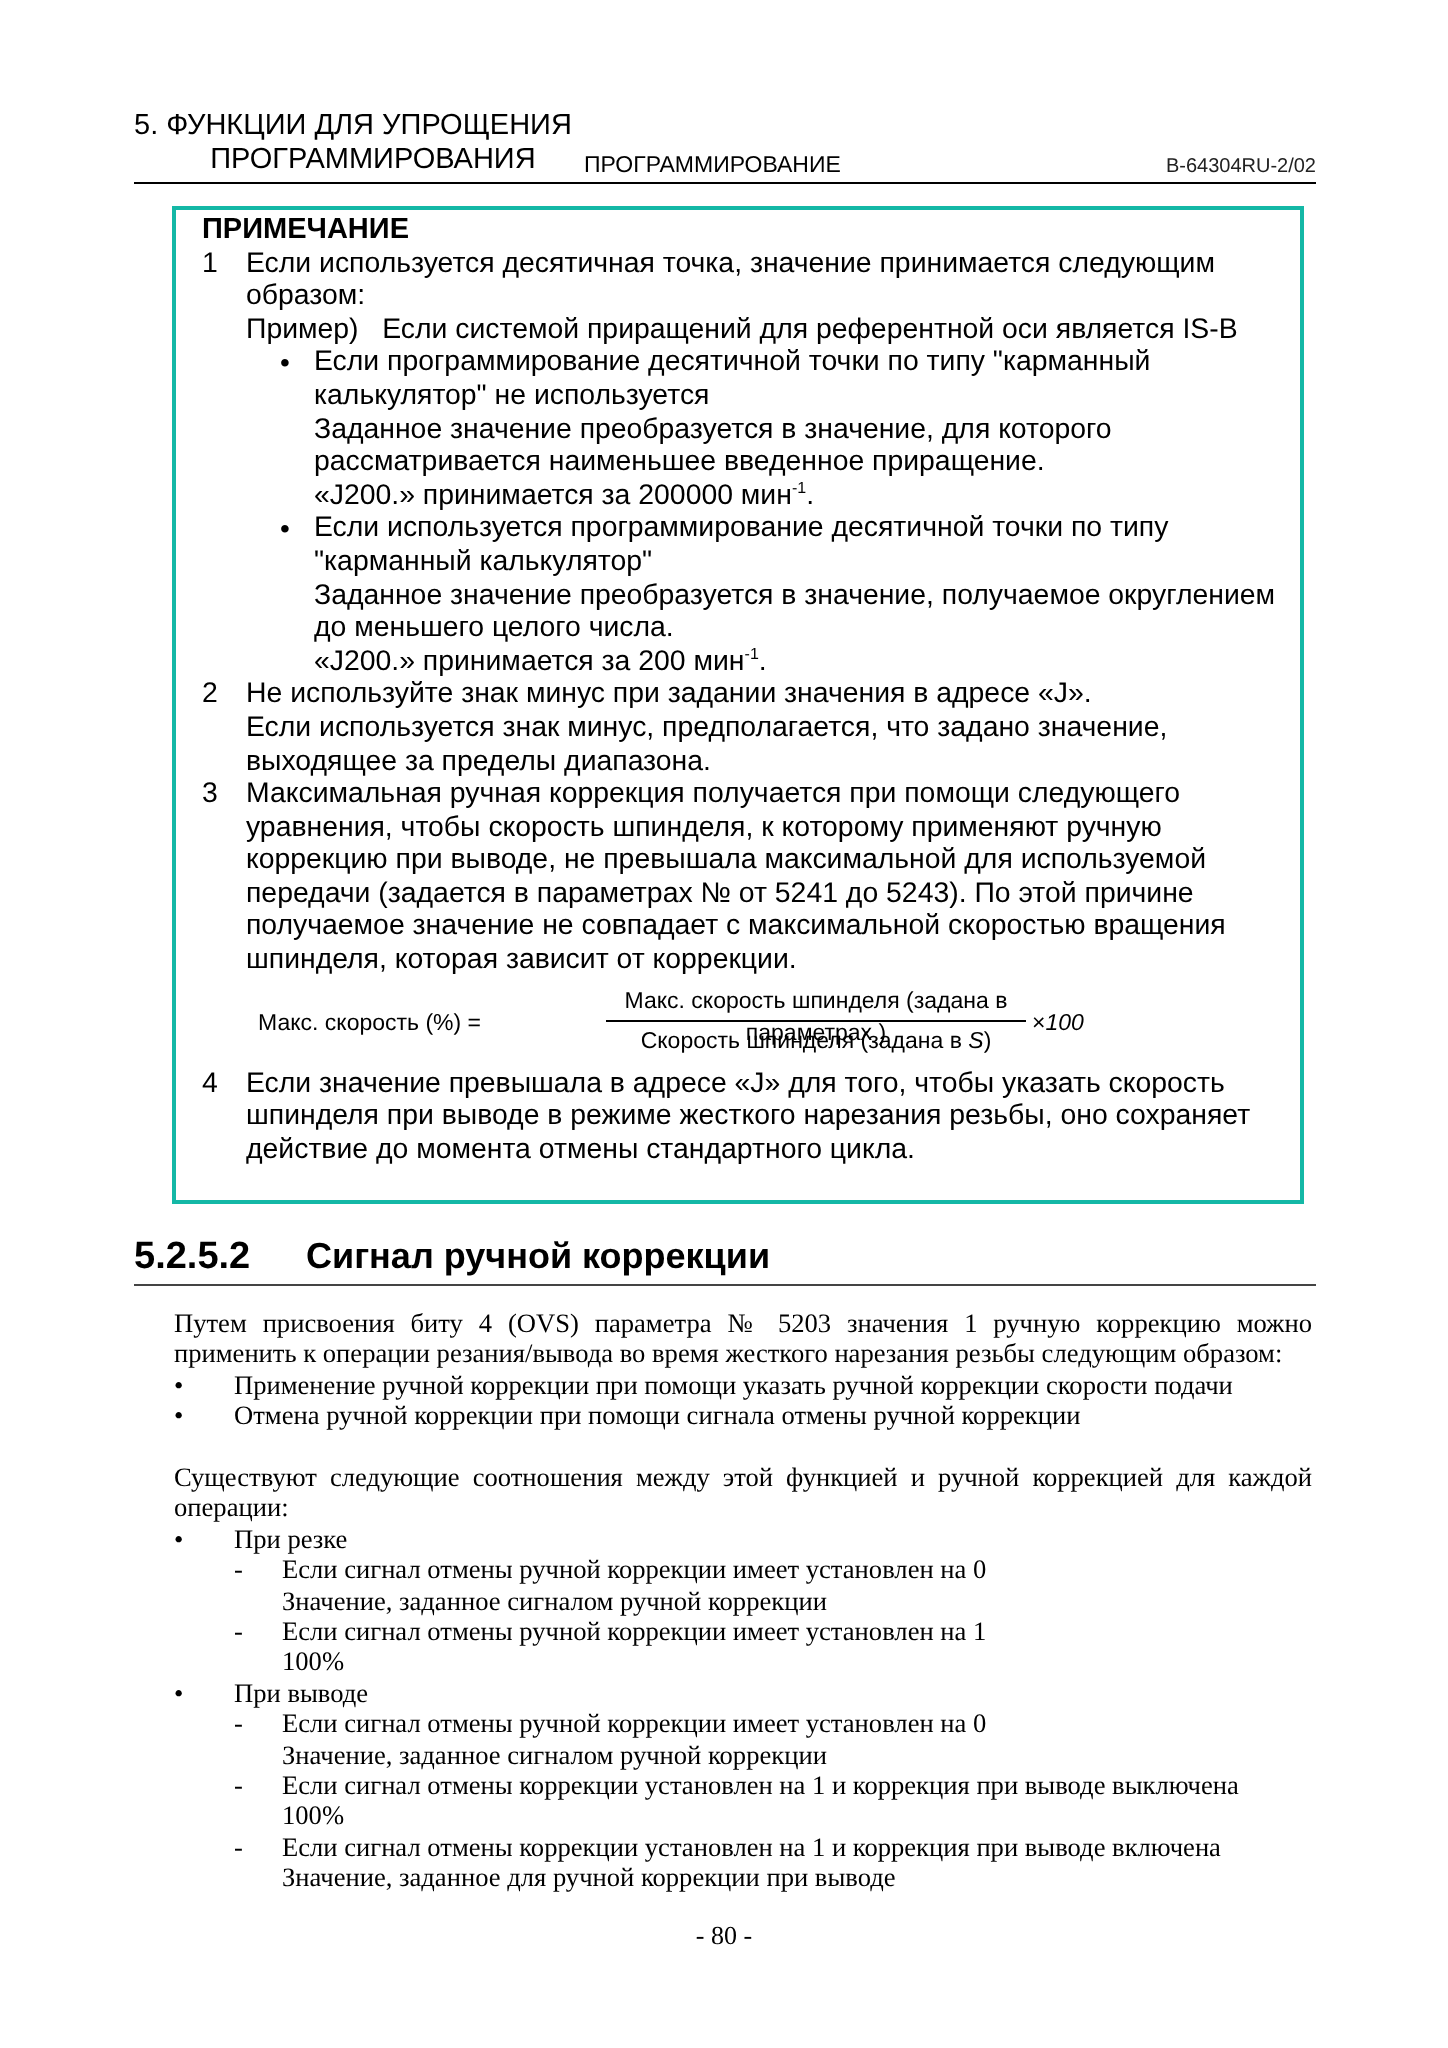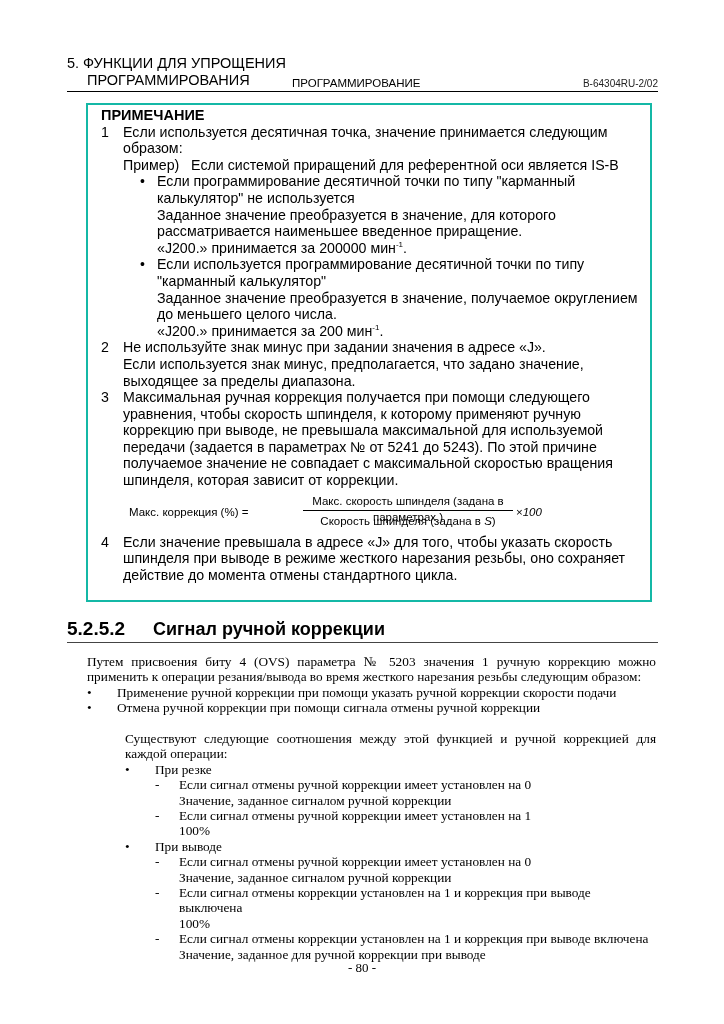--- a/index.html
+++ b/index.html
@@ -2,21 +2,21 @@
 <html><head>
 <meta charset="utf-8">
 <style>
   html, body { margin: 0; padding: 0; background: #ffffff; }
   body { width: 724px; height: 1024px; position: relative; overflow: hidden; color: #000; }
   .sans { font-family: "Liberation Sans", "DejaVu Sans", sans-serif; }
   .serif { font-family: "Liberation Serif", "DejaVu Serif", serif; }
 
   
   .hdr-chapter { position: absolute; left: 67px; top: 55px; font-size: 14.5px; line-height: 17px; }
-  .hdr-chapter .l2 { padding-left: 20px; }
+  .hdr-chapter .l2 { padding-left: 20px; text-align: center; }
   .hdr-center { position: absolute; left: 292px; top: 77px; font-size: 11.5px; }
   .hdr-right { position: absolute; right: 66px; top: 78px; font-size: 10px; color: #222; }
   .hdr-rule { position: absolute; left: 67px; right: 66px; top: 91px; border-top: 1px solid #000; }
 
   
   .note { position: absolute; left: 86px; top: 103px; width: 566px; height: 499px; border: 2px solid #14b8a6; box-sizing: border-box; }
   .note .inner { position: absolute; left: 13px; top: 2px; right: 8px; font-size: 14.2px; line-height: 16.6px; }
   .note-title { font-weight: bold; font-size: 14.5px; }
   .item { position: relative; padding-left: 22px; }
   .item .num { position: absolute; left: 0; top: 0; }
@@ -85,21 +85,21 @@
     <div class="item">
       <span class="num">2</span>
       <div>Не используйте знак минус при задании значения в адресе «J».</div>
       <div>Если используется знак минус, предполагается, что задано значение, выходящее за пределы диапазона.</div>
     </div>
 
     <div class="item">
       <span class="num">3</span>
       <div>Максимальная ручная коррекция получается при помощи следующего уравнения, чтобы скорость шпинделя, к которому применяют ручную коррекцию при выводе, не превышала максимальной для используемой передачи (задается в параметрах № от 5241 до 5243).  По этой причине получаемое значение не совпадает с максимальной скоростью вращения шпинделя, которая зависит от коррекции.</div>
       <div class="formula">
-        <span class="lhs">Макс. коррекция (%) =</span>
+        <span class="lhs">Макс. скорость (%) =</span>
         <span class="num-t">Макс. скорость шпинделя (задана в параметрах )</span>
         <span class="bar"></span>
         <span class="den-t"><span>Скорость шпинделя (задана в </span><i>S</i><span>)</span></span>
         <span class="rhs"><span>×</span><i>100</i></span>
       </div>
     </div>
 
     <div class="item">
       <span class="num">4</span>
       <div>Если значение превышала в адресе «J» для того, чтобы указать скорость шпинделя при выводе в режиме жесткого нарезания резьбы, оно сохраняет действие до момента отмены стандартного цикла.</div>
@@ -117,21 +117,21 @@
   <div class="b1">
     <span class="dot">•</span>
     <span>Применение ручной коррекции при помощи указать ручной коррекции скорости подачи</span>
   </div>
   <div class="b1">
     <span class="dot">•</span>
     <span>Отмена ручной коррекции при помощи сигнала отмены ручной коррекции</span>
   </div>
 </div>
 
-<div class="body serif" style="top: 731px; margin-left: 38px;">
+<div class="body serif" style="top: 731px;">
   <div class="justify">Существуют следующие соотношения между этой функцией и ручной коррекцией для каждой операции:</div>
 
   <div class="b1">
     <span class="dot">•</span>
     <span>При резке</span>
   </div>
   <div class="b2">
     <span class="dash">-</span>
     <div>Если сигнал отмены ручной коррекции имеет установлен на 0</div>
     <div>Значение, заданное сигналом ручной коррекции</div>

